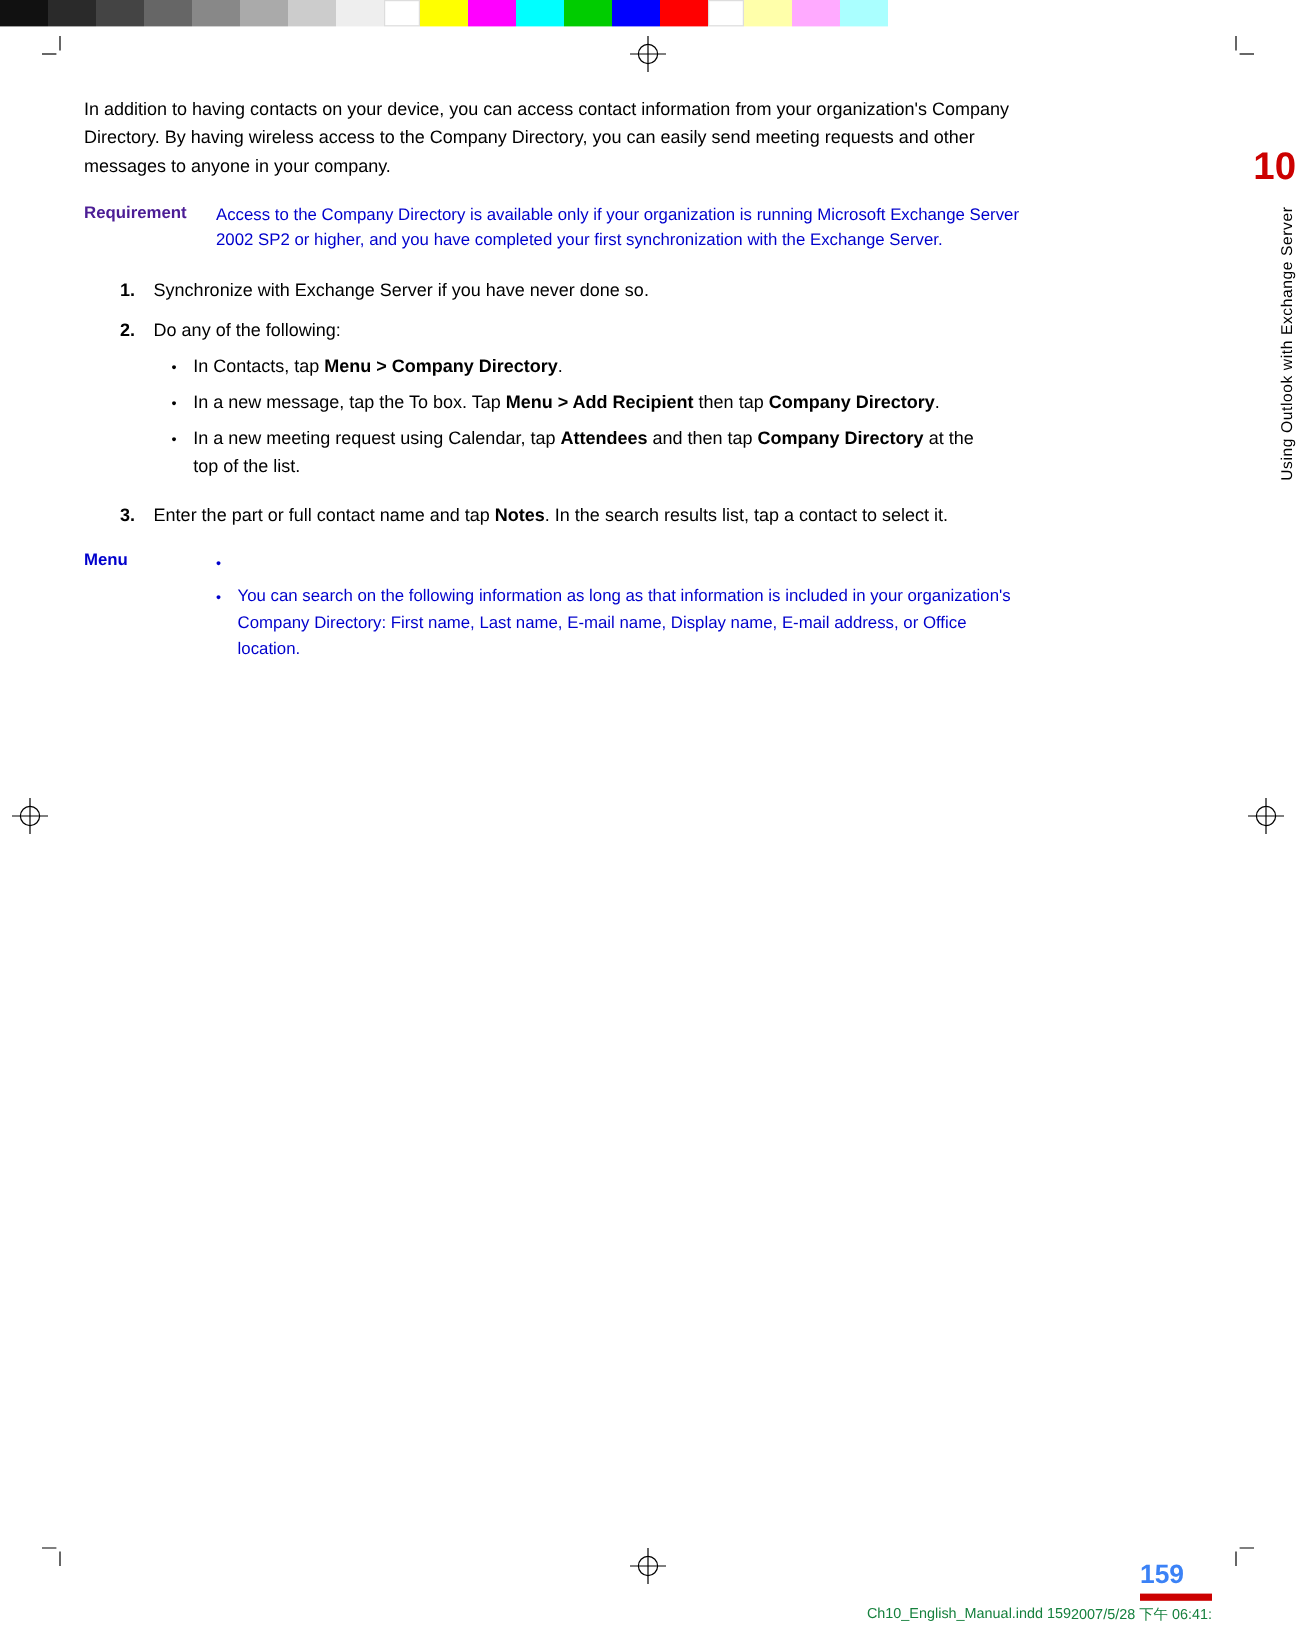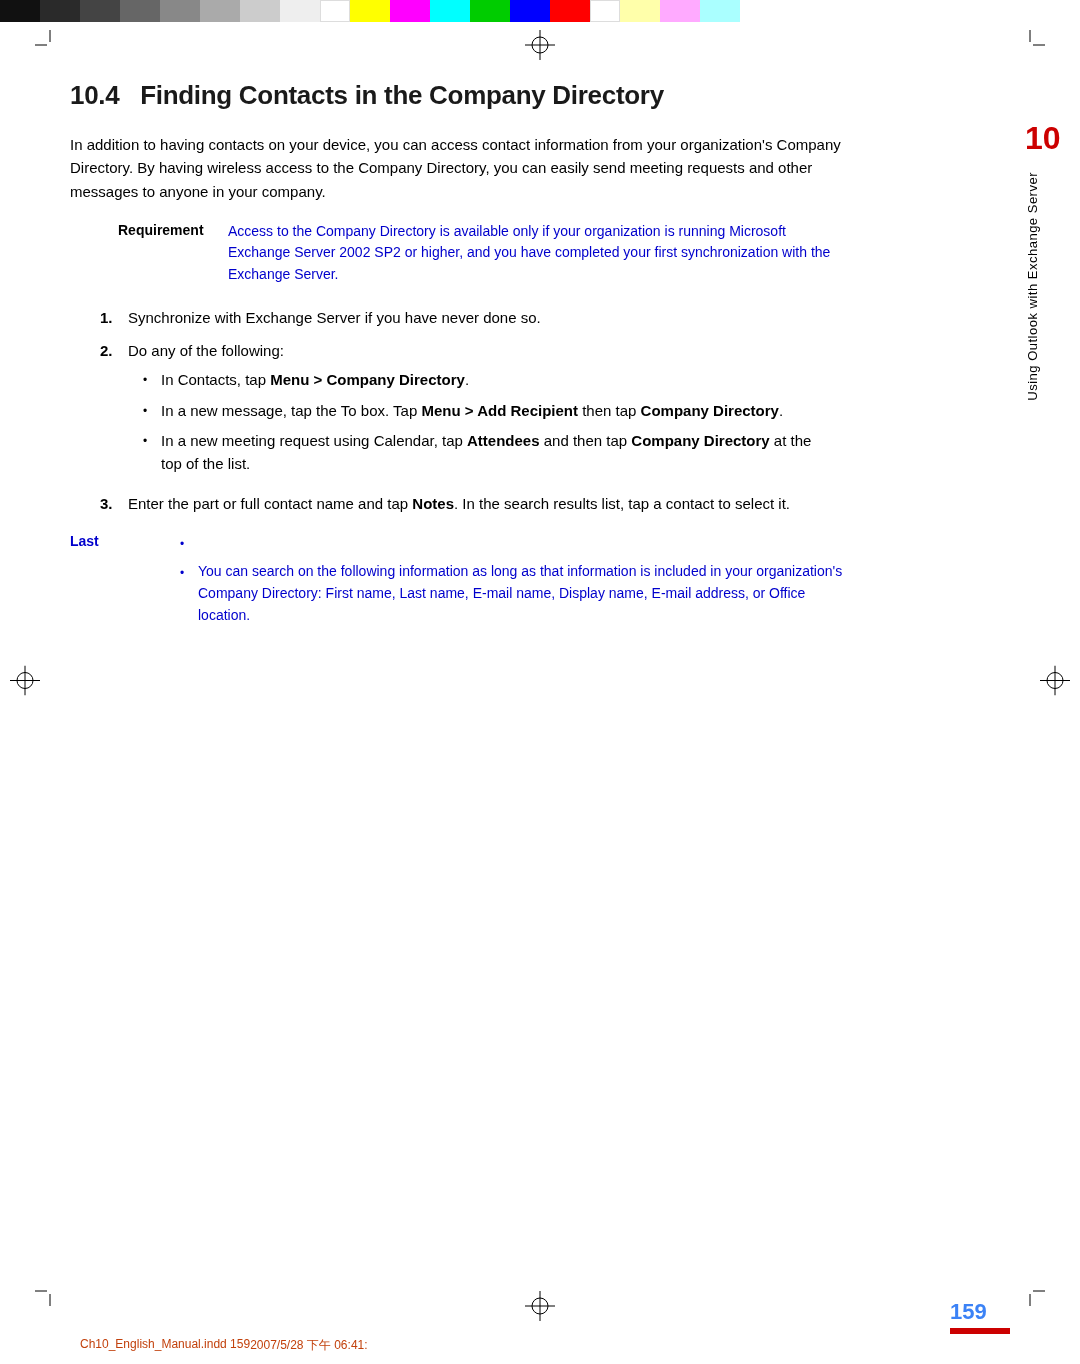--- a/index.html
+++ b/index.html
@@ -61,24 +61,23 @@
     
     .requirement-block {
       display: flex;
       margin-bottom: 20px;
       max-width: 780px;
     }
 
     .requirement-label {
       font-size: 14px;
       font-weight: 900;
-      color: #000000;
+      color: #4c1d95;
       min-width: 110px;
       padding-top: 1px;
-      margin-left: 48px;
     }
 
     .requirement-text {
       font-size: 14px;
       color: #0000cc;
       line-height: 1.55;
       flex: 1;
     }
 
     
@@ -217,24 +216,23 @@
       margin-top: 3px;
     }
 
     
     .footer-bar {
       position: absolute;
       bottom: 10px;
       left: 70px;
       right: 70px;
       display: flex;
-      justify-content: flex-start;
+      justify-content: flex-end;
       font-size: 12px;
-      color: #c2410c;
-      margin-left: 10px;
+      color: #15803d;
     }
 
     
     .crop-tl { position: absolute; top: 30px; left: 35px; }
     .crop-tr { position: absolute; top: 30px; right: 35px; }
     .crop-bl { position: absolute; bottom: 55px; left: 35px; }
     .crop-br { position: absolute; bottom: 55px; right: 35px; }
   </style>
 </head>
 <body>
@@ -293,24 +291,20 @@
 <div style="position:absolute;top:50%;right:10px;transform:translateY(-50%);">
   <svg width="30" height="30">
     <circle cx="15" cy="15" r="8" fill="none" stroke="#000" stroke-width="1"></circle>
     <line x1="15" y1="0" x2="15" y2="30" stroke="#000" stroke-width="1"></line>
     <line x1="0" y1="15" x2="30" y2="15" stroke="#000" stroke-width="1"></line>
   </svg>
 </div>
 
 <div class="page-content">
 
-  <h1 class="chapter-heading">
-    <span>10.4</span>&nbsp;&nbsp;
-    <span>Finding Contacts in the Company Directory</span>
-  </h1>
 
   <p class="intro-para">In addition to having contacts on your device, you can access contact information from your organization's Company Directory. By having wireless access to the Company Directory, you can easily send meeting requests and other messages to anyone in your company.</p>
 
   <div class="requirement-block">
     <span class="requirement-label">Requirement</span>
     <span class="requirement-text">Access to the Company Directory is available only if your organization is running Microsoft Exchange Server 2002 SP2 or higher, and you have completed your first synchronization with the Exchange Server.</span>
   </div>
 
   <ol class="numbered-list">
 
@@ -340,37 +334,37 @@
       </span>
     </li>
 
     <li>
       <span class="list-num bold-text">3.</span>
       <span class="list-content">Enter the part or full contact name and tap <strong>Notes</strong>. In the search results list, tap a contact to select it.</span>
     </li>
   </ol>
 
   <div class="notes-block">
-    <span class="notes-label">Last</span>
+    <span class="notes-label">Menu</span>
     <div class="notes-content">
       <ul class="notes-bullet-list">
         <li>
           <span class="notes-bullet-dot">•</span>
         </li>
         <li>
           <span class="notes-bullet-dot">•</span>
           <span>You can search on the following information as long as that information is included in your organization's Company Directory: First name, Last name, E-mail name, Display name, E-mail address, or Office location.</span>
         </li>
       </ul>
     </div>
   </div>
 
 </div>
 
-<div class="side-tab" style="position:absolute;right:0;top:120px;width:55px;display:flex;flex-direction:column;align-items:flex-start;">
+<div class="side-tab" style="position:absolute;right:0;top:120px;width:55px;display:flex;flex-direction:column;align-items:flex-end;">
   <span class="side-num" style="font-size:32px;font-weight:900;color:#cc0000;margin-bottom:15px;">10</span>
   <span class="side-text-rotated" style="writing-mode:vertical-rl;transform:rotate(180deg);font-size:13px;color:#000;white-space:nowrap;letter-spacing:0.5px;">Using Outlook with Exchange Server</span>
 </div>
 
 <div class="page-number-block">
   <div class="page-number">159</div>
   <div class="page-number-bar"></div>
 </div>
 
 <div class="crop-bl">

